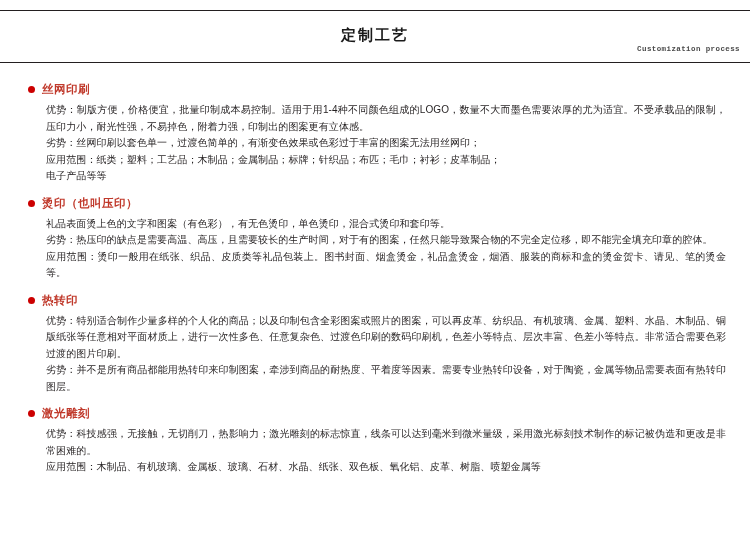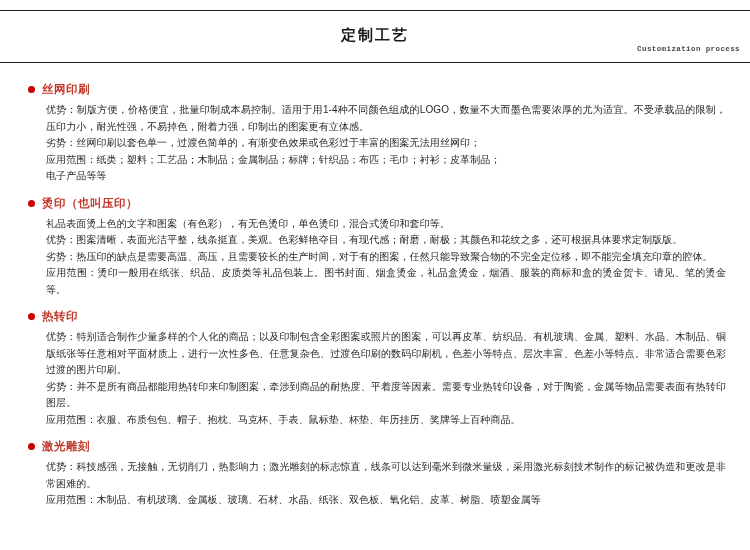--- a/index.html
+++ b/index.html
@@ -158,33 +158,31 @@
       <p class="para">应用范围：纸类；塑料；工艺品；木制品；金属制品；标牌；针织品；布匹；毛巾；衬衫；皮革制品；</p>
       <p class="para">电子产品等等</p>
     </div>
 
     <div class="section">
       <div class="section-head">
         <span class="bullet"></span>
         <span class="section-title">烫印（也叫压印）</span>
       </div>
       <p class="para">礼品表面烫上色的文字和图案（有色彩），有无色烫印，单色烫印，混合式烫印和套印等。</p>
-      <p class="para">优势：图案清晰，表面光洁平整，线条挺直，美观。色彩鲜艳夺目，有现代感；耐磨，耐极；其颜色和花纹之多，还可根据具体要求定制版版。</p>
       <p class="para">劣势：热压印的缺点是需要高温、高压，且需要较长的生产时间，对于有的图案，任然只能导致聚合物的不完全定位移，即不能完全填充印章的腔体。</p>
       <p class="para">应用范围：烫印一般用在纸张、织品、皮质类等礼品包装上。图书封面、烟盒烫金，礼品盒烫金，烟酒、服装的商标和盒的烫金贺卡、请见、笔的烫金等。</p>
     </div>
 
     <div class="section">
       <div class="section-head">
         <span class="bullet"></span>
         <span class="section-title">热转印</span>
       </div>
       <p class="para">优势：特别适合制作少量多样的个人化的商品；以及印制包含全彩图案或照片的图案，可以再皮革、纺织品、有机玻璃、金属、塑料、水晶、木制品、铜版纸张等任意相对平面材质上，进行一次性多色、任意复杂色、过渡色印刷的数码印刷机，色差小等特点、层次丰富、色差小等特点。非常适合需要色彩过渡的图片印刷。</p>
       <p class="para">劣势：并不是所有商品都能用热转印来印制图案，牵涉到商品的耐热度、平着度等因素。需要专业热转印设备，对于陶瓷，金属等物品需要表面有热转印图层。</p>
-      <p class="para">应用范围：衣服、布质包包、帽子、抱枕、马克杯、手表、鼠标垫、杯垫、年历挂历、奖牌等上百种商品。</p>
     </div>
 
     <div class="section">
       <div class="section-head">
         <span class="bullet"></span>
         <span class="section-title">激光雕刻</span>
       </div>
       <p class="para">优势：科技感强，无接触，无切削刀，热影响力；激光雕刻的标志惊直，线条可以达到毫米到微米量级，采用激光标刻技术制作的标记被伪造和更改是非常困难的。</p>
       <p class="para">应用范围：木制品、有机玻璃、金属板、玻璃、石材、水晶、纸张、双色板、氧化铝、皮革、树脂、喷塑金属等</p>
     </div>

